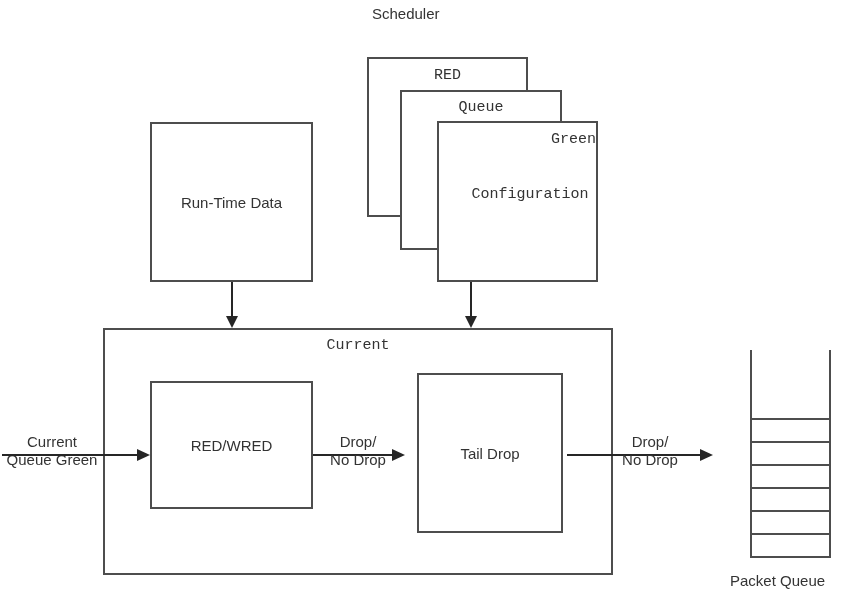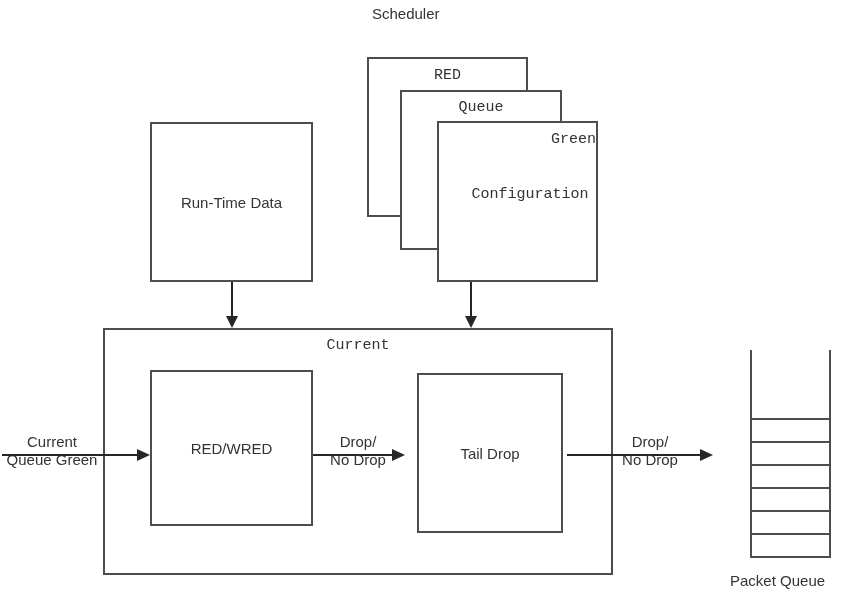--- a/index.html
+++ b/index.html
@@ -67,21 +67,21 @@
   <div class="vline" style="left:231px;top:282px;height:36px;"></div>
   <div class="head-down" style="left:226px;top:316px;"></div>
 
   <div class="vline" style="left:470px;top:282px;height:36px;"></div>
   <div class="head-down" style="left:465px;top:316px;"></div>
 
   <div class="box" style="left:103px;top:328px;width:510px;height:247px;">
     <span class="toplabel">Current</span>
   </div>
 
-  <div class="box center" style="left:150px;top:370px;width:163px;height:156px;">
+  <div class="box center" style="left:150px;top:381px;width:163px;height:128px;">
     <span>RED/WRED</span>
   </div>
 
   <div class="box center" style="left:417px;top:373px;width:146px;height:160px;">
     <span>Tail Drop</span>
   </div>
 
   <div class="hline" style="left:2px;top:454px;width:137px;z-index:4;"></div>
   <div class="head-right" style="left:137px;top:449px;z-index:4;"></div>
   <div class="label2" style="left:0px;top:433px;width:104px;">

